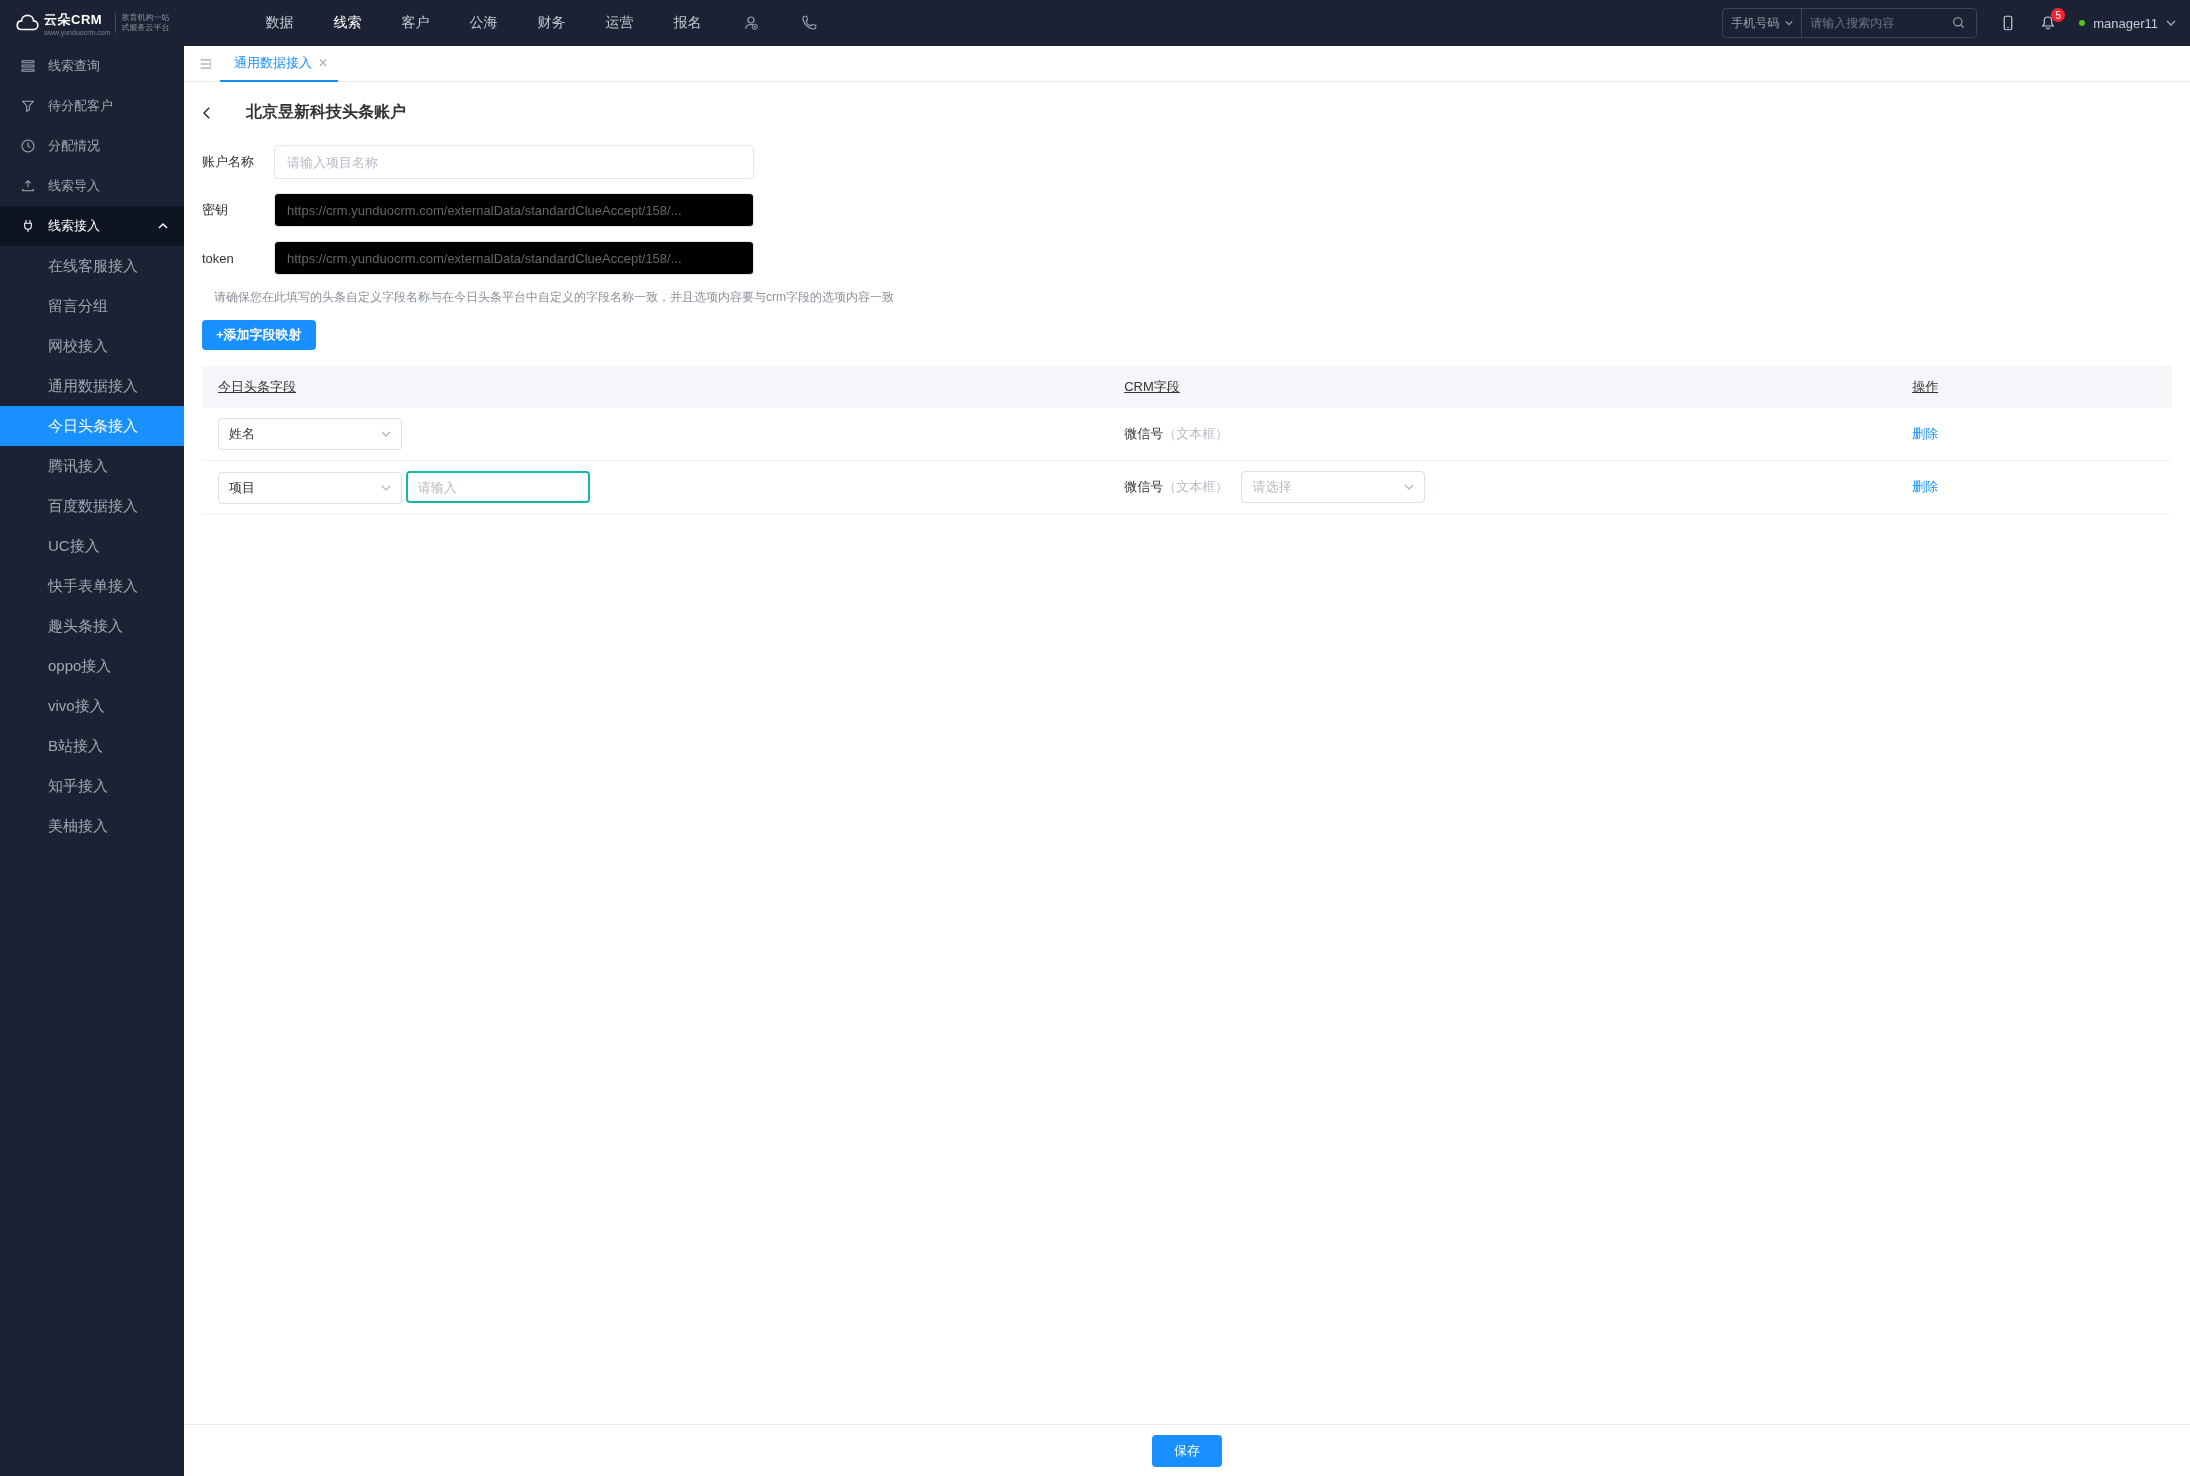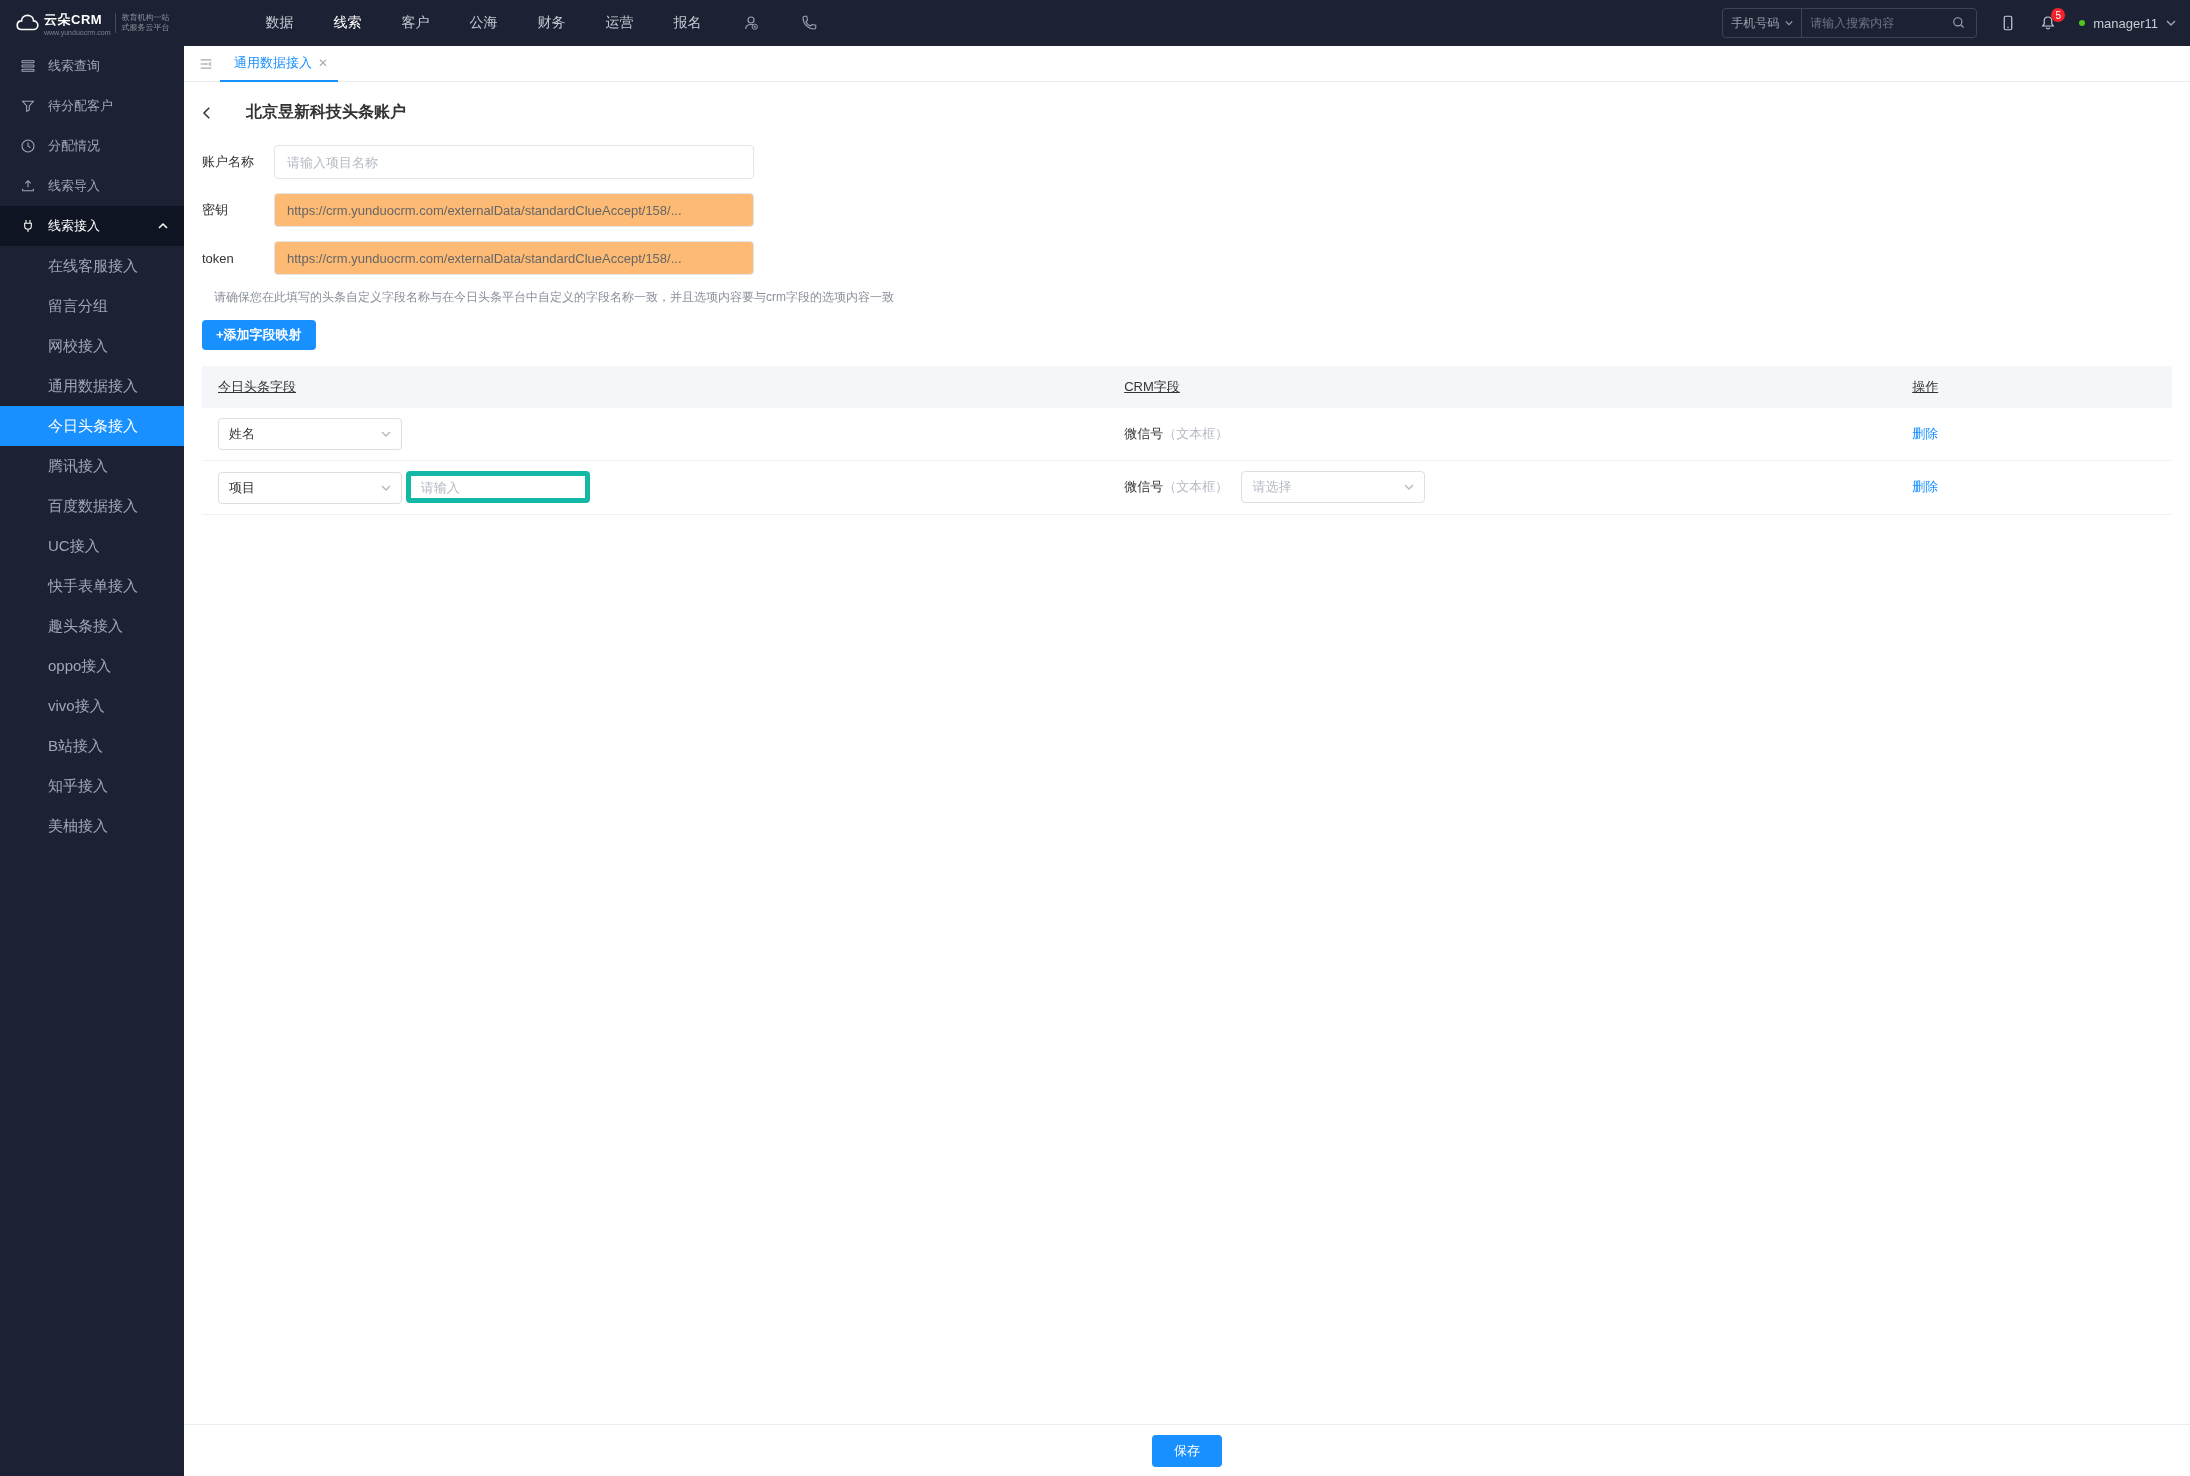--- a/index.html
+++ b/index.html
@@ -42,40 +42,40 @@
 .tabs { height: 36px; display: flex; align-items: center; border-bottom: 1px solid #eaecef; padding-left: 8px; background: #fff; }
 .tabs-collapse { width: 28px; display: flex; justify-content: center; cursor: pointer; color: #888; }
 .tab { height: 36px; display: flex; align-items: center; padding: 0 10px 0 14px; font-size: 13px; color: #1890ff; border-bottom: 2px solid #1890ff; cursor: pointer; }
 .tab-close { margin-left: 6px; color: #aaa; font-size: 12px; cursor: pointer; }
 
 .content { flex: 1; overflow-y: auto; padding: 20px 18px 80px 18px; position: relative; }
 .page-title { display: flex; align-items: center; font-size: 16px; font-weight: 600; margin-bottom: 22px; margin-left: -4px; gap: 24px; }
 .back-chevron { width: 18px; height: 18px; margin-right: 6px; cursor: pointer; }
 .form-row { display: flex; align-items: center; margin-bottom: 14px; }
 .form-label { width: 72px; font-size: 13px; color: #333; flex-shrink: 0; }
-.form-input { width: 480px; height: 34px; border: 1px solid #e2e5ea; border-radius: 4px; padding: 0 12px; font-size: 13px; background: #fdba74; color: #666; }
+.form-input { width: 480px; height: 34px; border: 1px solid #e2e5ea; border-radius: 4px; padding: 0 12px; font-size: 13px; background: #000000; color: #666; }
 .form-input.editable { background: #fff; }
 .form-input::placeholder { color: #b5bac4; }
 
 .section-title { display: flex; align-items: center; font-size: 14px; font-weight: 600; margin-top: 28px; margin-bottom: 8px; }
 .section-title::before { content: ""; width: 3px; height: 14px; background: #1890ff; margin-right: 8px; border-radius: 2px; }
 .section-desc { font-size: 12px; color: #8a909b; margin-bottom: 14px; padding-left: 12px; }
 
 .btn-primary { display: inline-flex; align-items: center; height: 30px; padding: 0 14px; background: #1890ff; color: #fff; border: none; border-radius: 4px; font-size: 13px; cursor: pointer; margin-bottom: 16px; font-weight: bold; }
 
 .table { width: 100%; border-collapse: collapse; }
 .table-head { background: #f4f6f9; }
 .table-head th { text-align: left; padding: 12px 16px; font-weight: 500; font-size: 13px; color: #333; border: none; text-decoration: underline; }
 .table-row td { padding: 10px 16px; border-bottom: 1px solid #f0f2f5; vertical-align: middle; font-size: 13px; }
 .sel { display: inline-flex; align-items: center; justify-content: space-between; height: 32px; border: 1px solid #dcdfe4; border-radius: 4px; padding: 0 10px; background: #fff; cursor: pointer; font-size: 13px; width: 184px; }
 .sel.placeholder { color: #b5bac4; }
 .sel-caret { width: 10px; height: 10px; color: #b5bac4; }
 .cell-hint { color: #b5bac4; }
 .link-del { color: #1890ff; cursor: pointer; }
-.row-input { height: 32px; width: 184px; border: 5px solid #14b8a6; border-radius: 4px; padding: 0 10px; font-size: 13px; }
+.row-input { height: 32px; width: 184px; border: 2px solid #14b8a6; border-radius: 4px; padding: 0 10px; font-size: 13px; }
 .row-input::placeholder { color: #b5bac4; }
 
 .footer-bar { position: fixed; left: 184px; right: 0; bottom: 0; height: 52px; background: #fff; display: flex; align-items: center; justify-content: center; border-top: 1px solid #eaecef; }
 .btn-save { height: 32px; padding: 0 22px; background: #1890ff; color: #fff; border: none; border-radius: 4px; font-size: 13px; cursor: pointer; }
 
 svg { display: block; }
 </style>
 </head>
 <body>
 

